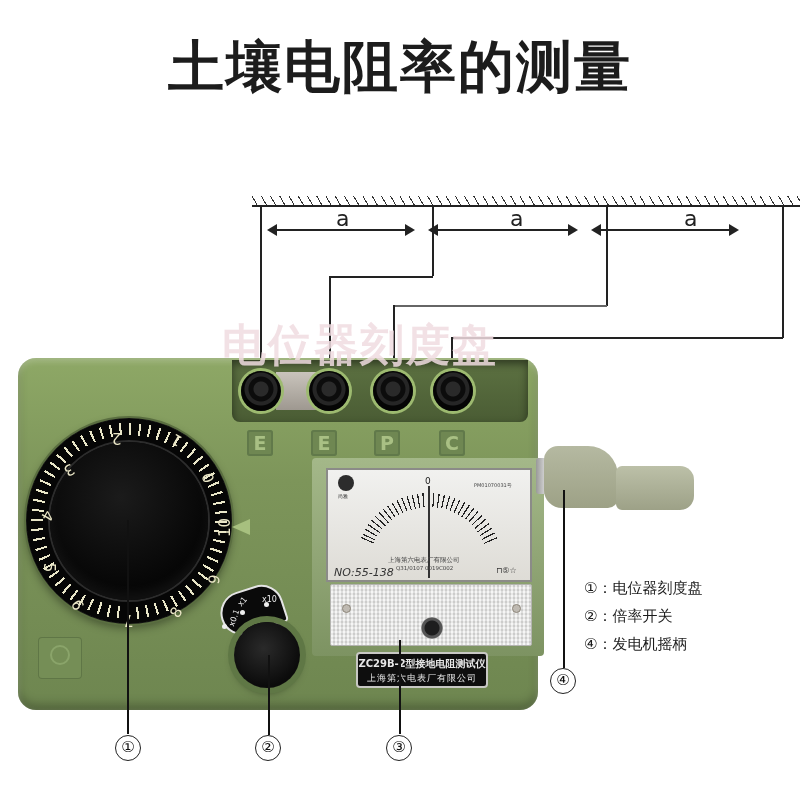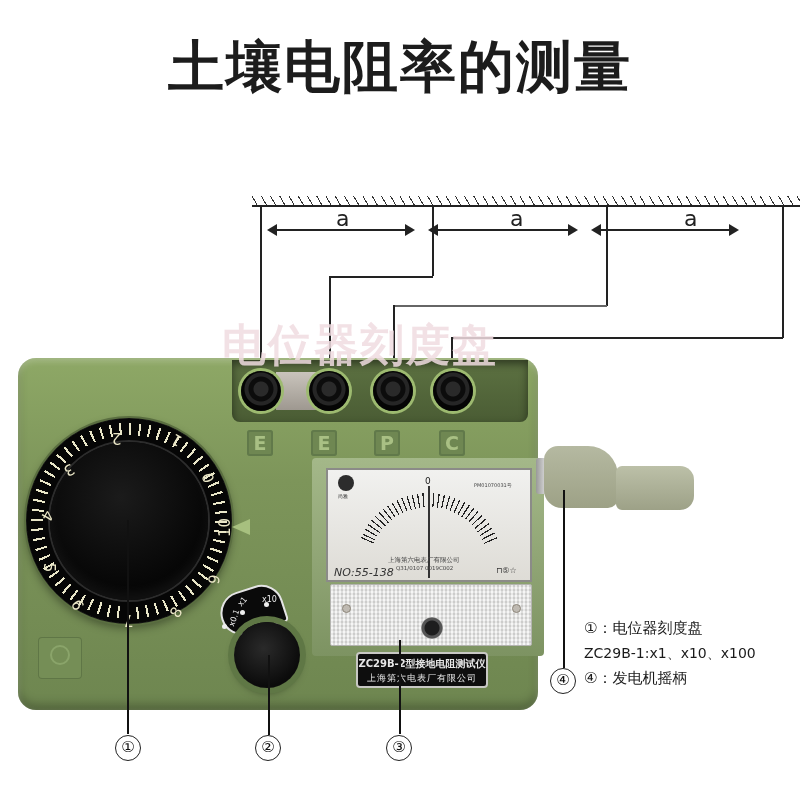--- a/index.html
+++ b/index.html
@@ -183,21 +183,21 @@
     color: rgba(240, 220, 225, 0.85); letter-spacing: 2px; line-height: 50px;
   }
 
   
   .leader { position: absolute; background: #111; width: 1.5px; }
   .callout {
     position: absolute; width: 26px; height: 26px; border: 1.5px solid #222; border-radius: 50%;
     font-size: 15px; text-align: center; line-height: 23px; color: #111; background: #fff;
   }
 
-  .legend { position: absolute; left: 584px; top: 576px; width: 216px; font-size: 15px; color: #1b1b1b; margin-top: 40px; }
+  .legend { position: absolute; left: 584px; top: 576px; width: 216px; font-size: 15px; color: #1b1b1b; }
   .legend .row { line-height: 24px; white-space: nowrap; }
   .legend .row.sub { line-height: 18px; font-size: 14px; }
   .legend .gap { height: 4px; }
 </style>
 </head>
 <body>
 
 <div class="title">土壤电阻率的测量</div>
 
 <div>
@@ -322,18 +322,20 @@
 <div class="callout" style="left:115px; top:735px;">①</div>
 <div class="callout" style="left:255px; top:735px;">②</div>
 <div class="callout" style="left:386px; top:735px;">③</div>
 <div class="callout" style="left:550px; top:668px;">④</div>
 
 <div class="legend">
   <div class="row">
     <span>①</span><span>：</span><span>电位器刻度盘</span>
   </div>
   <div class="gap"></div>
-  <div class="row sub">ZC29B-1:x1、x10、x100</div>
+  <div class="row">
+    <span>②</span><span>：</span><span>倍率开关</span>
+  </div>
   <div class="gap"></div>
   <div class="row">
     <span>④</span><span>：</span><span>发电机摇柄</span>
   </div>
 </div>
 
 </body></html>

